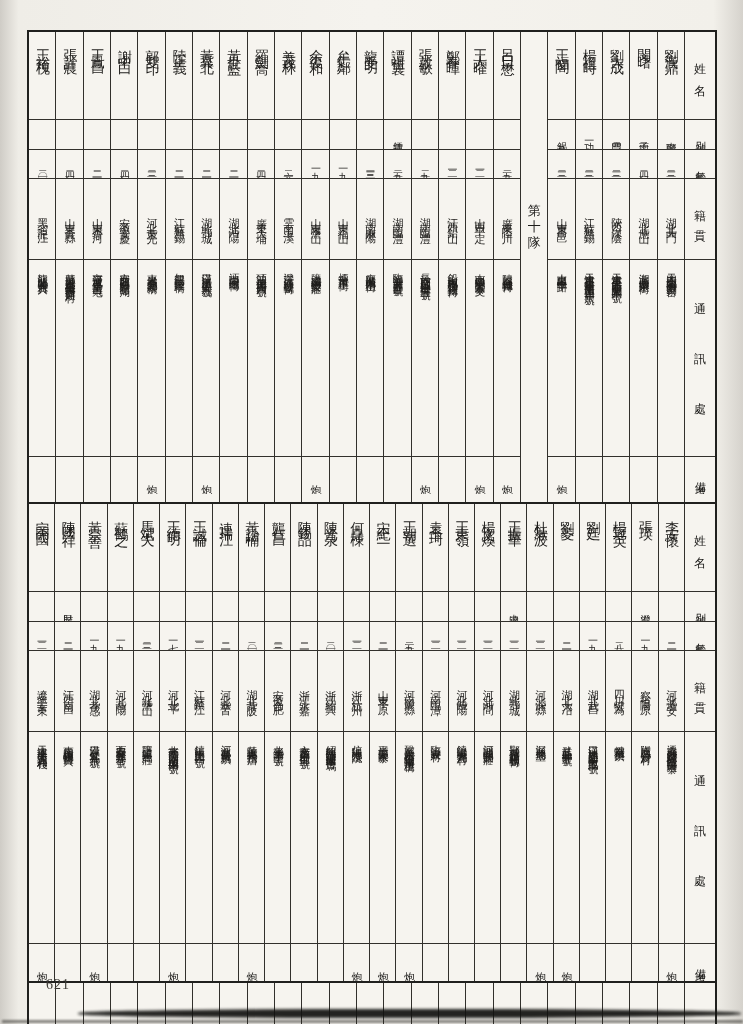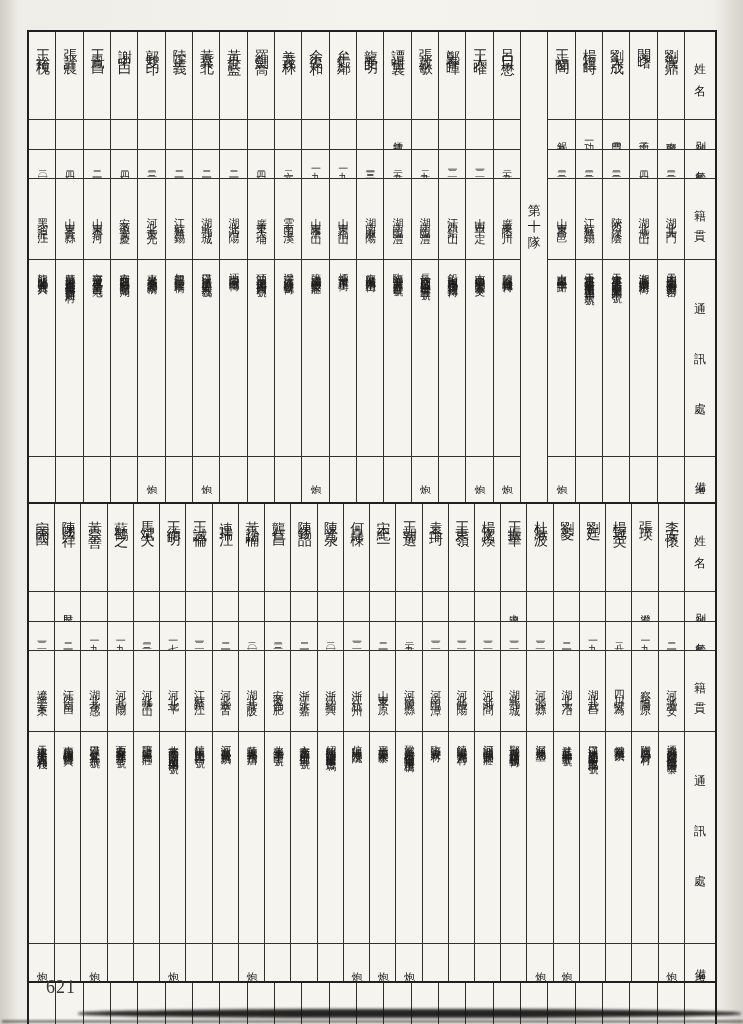--- a/index.html
+++ b/index.html
@@ -66,21 +66,21 @@
   .hl { color:#171614; }
   .hl-name   { font-size:12px; letter-spacing:22px; text-align:start; padding-top:18px; }
   .hl-alias  { font-size:10.5px; letter-spacing:2px; text-align:center; }
   .hl-age    { font-size:10.5px; letter-spacing:1px; text-align:center; }
   .hl-native { font-size:12px; letter-spacing:20px; text-align:start; padding-top:18px; }
   .hl-address{ font-size:12px; letter-spacing:50px; text-align:start; padding-top:30px; }
   .hl-notes  { font-size:11px; letter-spacing:3px; text-align:center; }
 
   .page-number {
     position:absolute; left:46px; top:977px;
-    font-size:18px; color:#3a3833; letter-spacing:1px;
+    font-size:14px; color:#3a3833; letter-spacing:1px;
   }
   .scan-smudge {
     position:absolute; left:78px; right:2px; bottom:6px; height:9px;
     background:#121210; border-radius:45%;
     filter:blur(1.5px);
     opacity:.92;
   }
   .scan-smudge-2 {
     position:absolute; left:2px; right:0; bottom:1px; height:3px;
     background:#2a2925; filter:blur(1px); opacity:.55;

